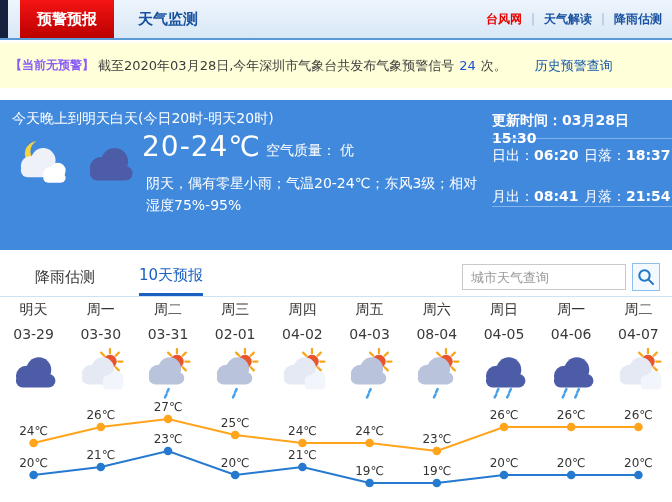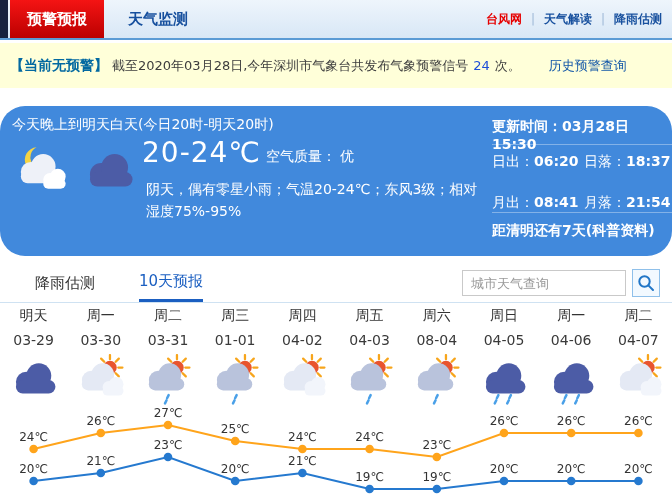--- a/index.html
+++ b/index.html
@@ -5,36 +5,36 @@
   html,body{margin:0;padding:0;}
   body{
     width:672px;height:502px;overflow:hidden;background:#fff;
     font-family:"DejaVu Sans","Liberation Sans",sans-serif;
     position:relative;
   }
   
   .topnav{position:relative;height:38px;background:linear-gradient(#eef5fc,#d8e7f6);
     border-bottom:2px solid #5b9bd5;display:flex;align-items:center;}
   .nav-edge{position:absolute;left:0;top:0;width:8px;height:38px;background:#16213f;}
-  .tab-red{margin-left:10px;height:38px;line-height:38px;padding:0 17px;
+  .tab-red{margin-left:20px;height:38px;line-height:38px;padding:0 17px;
     background:linear-gradient(#f41414,#bb0000);color:#fff;font-weight:bold;font-size:15px;cursor:pointer;text-align:right;}
   .tab-plain{margin-left:24px;color:#17509e;font-weight:bold;font-size:15px;cursor:pointer;}
   .topnav-links{margin-left:auto;margin-right:10px;font-size:12px;font-weight:bold;
     display:flex;gap:9px;align-items:center;color:#17509e;}
   .navlink{cursor:pointer;color:#17509e;}
   .navlink.hl{color:#e60000;}
   .navsep{color:#9db8d6;font-weight:normal;}
   
   .alert{margin-top:3px;height:45px;background:#ffffd9;display:flex;align-items:center;
     padding:0 10px;font-size:13px;color:#3d3d3d;white-space:nowrap;}
-  .alert-badge{color:#0369a1;font-weight:bold;font-size:14px;margin-right:4px;}
+  .alert-badge{color:#8b5cf6;font-weight:bold;font-size:12px;margin-right:4px;}
   .alert-count{color:#1d4ed8;margin:0 5px;}
   .alert-link{color:#1558a8;margin-left:28px;cursor:pointer;}
   
-  .panel{margin-top:18px;height:150px;background:#4189dc;color:#fff;position:relative;font-size:14px;border-radius:25px;}
+  .panel{margin-top:12px;height:150px;background:#4189dc;color:#fff;position:relative;font-size:14px;}
   .panel-title{position:absolute;left:12px;top:10px;}
   .panel-icons{position:absolute;left:10px;top:38px;display:flex;gap:6px;}
   .panel-icons span{display:block;width:62px;height:56px;}
   .panel-temp{position:absolute;left:142px;top:30px;font-size:28px;letter-spacing:1px;}
   .panel-air{position:absolute;left:266px;top:42px;}
   .panel-air b{margin-left:4px;font-weight:normal;}
   .panel-desc{position:absolute;left:146px;top:72px;width:332px;line-height:22px;}
   .panel-right{position:absolute;left:492px;top:0;width:184px;height:150px;}
   .panel-update{position:absolute;top:12px;right:6px;font-weight:bold;font-size:14px;}
   .pr-div{position:absolute;left:0;right:2px;border-top:1px solid rgba(255,255,255,.35);}
@@ -123,23 +123,20 @@
   <div class="panel-right">
     <div class="panel-update">更新时间：03月28日 15:30</div>
     <div class="pr-div d1"></div>
     <div class="sunmoon">
         <div class="sm-item"><span>日出：</span><b>06:20</b></div>
         <div class="sm-item"><span>日落：</span><b>18:37</b></div>
         <div class="sm-item"><span>月出：</span><b>08:41</b></div>
         <div class="sm-item"><span>月落：</span><b>21:54</b></div>
       </div>
     <div class="pr-div d2"></div>
-    <div class="countdown">
-      <span>距清明还有7天</span><span class="cl">(科普资料)</span>
-    </div>
   </div>
 </div>
 
 <div class="tabbar">
   <div class="tab-hourly">降雨估测</div>
   <div class="tab-active">10天预报</div>
   <div class="searchbox">
     <input class="city" type="text" placeholder="城市天气查询" style="">
     <button class="searchbtn">
       <svg width="18" height="18" viewBox="0 0 18 18">
@@ -160,21 +157,21 @@
       <div class="fday">周五</div>
       <div class="fday bold">周六</div>
       <div class="fday bold">周日</div>
       <div class="fday">周一</div>
       <div class="fday">周二</div>
     </div>
   <div class="frow ficons-wrap" id="row-dates">
       <div class="fdate">03-29</div>
       <div class="fdate">03-30</div>
       <div class="fdate">03-31</div>
-      <div class="fdate">01-01</div>
+      <div class="fdate">02-01</div>
       <div class="fdate">04-02</div>
       <div class="fdate">04-03</div>
       <div class="fdate">08-04</div>
       <div class="fdate">04-05</div>
       <div class="fdate">04-06</div>
       <div class="fdate">04-07</div>
     </div>
   <div class="frow ficons" id="row-icons">
       <div class="fic">
         <svg width="100%" height="100%" viewBox="0 0 48 50">

